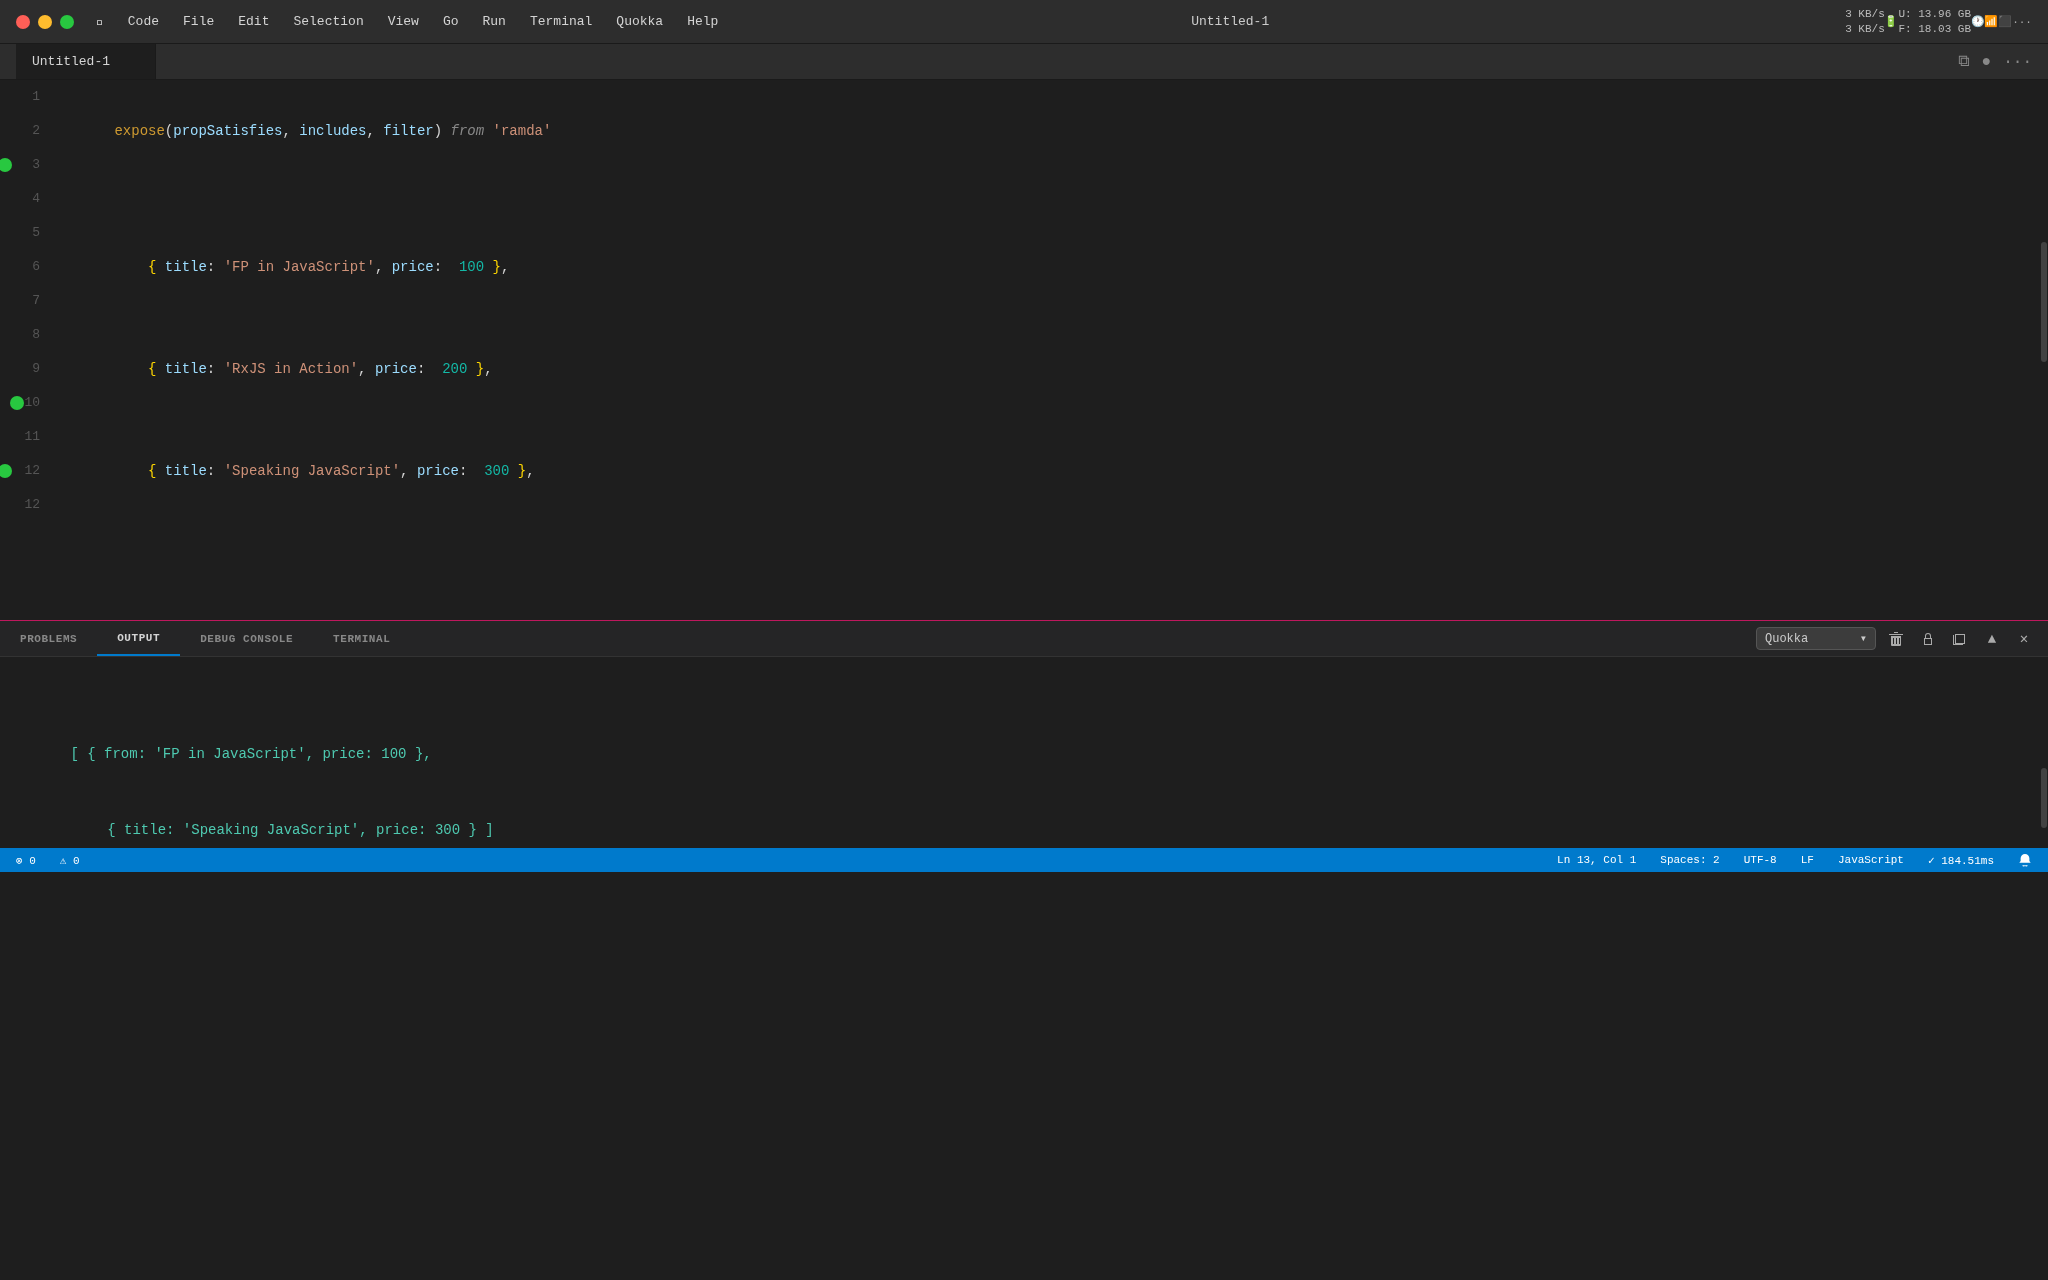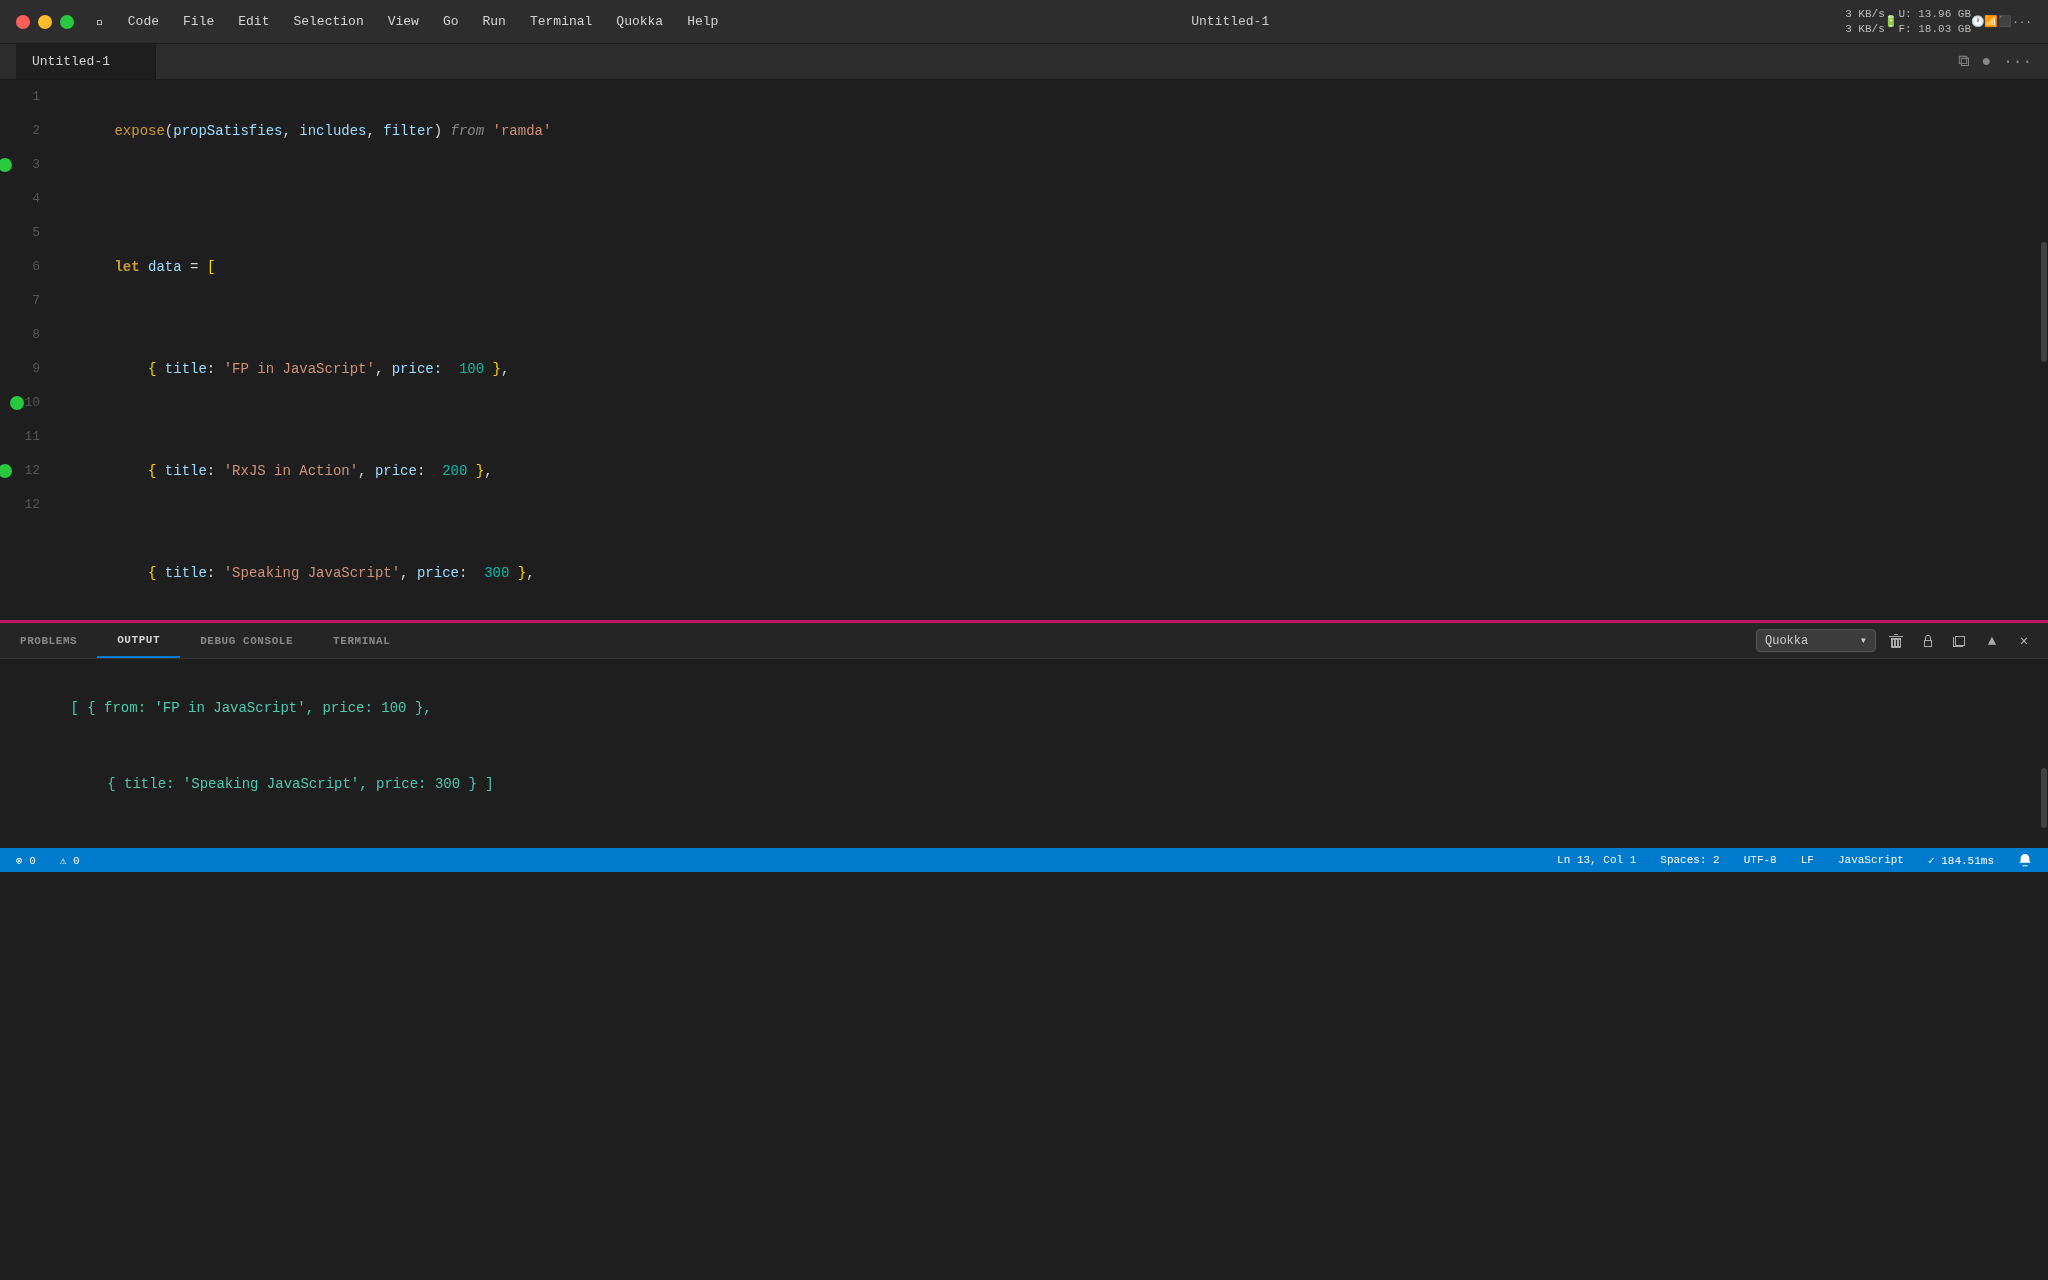--- a/index.html
+++ b/index.html
@@ -183,23 +183,24 @@
       right: 1px;
       width: 6px;
       border-radius: 3px;
       background: rgba(121, 121, 121, 0.4);
     }
 
     
     .panel {
       height: 228px;
       background: #1e1e1e;
-      border-top: 3px solid #be185d;
+      border-top: 1px solid #be185d;
       display: flex;
       flex-direction: column;
+      gap: 48px;
     }
     .panel-tabs {
       display: flex;
       align-items: stretch;
       height: 36px;
       background: #252526;
       border-bottom: 1px solid #333;
       padding-left: 0;
     }
     .panel-tab {
@@ -363,23 +364,20 @@
   </div>
 
   <div class="code-area">
 
     <div class="code-line">
       <span style="color:#cd9931;">expose</span><span style="color:#d4d4d4;">(</span><span style="color:#9cdcfe;">propSatisfies</span><span style="color:#d4d4d4;">,</span> <span style="color:#9cdcfe;">includes</span><span style="color:#d4d4d4;">,</span> <span style="color:#9cdcfe;">filter</span><span style="color:#d4d4d4;">)</span> <span style="color:#888;font-style:italic;">from</span> <span style="color:#ce9178;">'ramda'</span>
     </div>
 
     <div class="code-line">&nbsp;</div>
 
-    <div class="code-line">
-      <span class="kw">let</span> <span style="color:#9cdcfe;">data</span> <span style="color:#d4d4d4;">=</span> <span style="color:#ffd700;">[</span>
-    </div>
 
     <div class="code-line">
       <span style="color:#d4d4d4;">    </span><span style="color:#ffd700;">{ </span><span style="color:#9cdcfe;">title</span><span style="color:#d4d4d4;">:</span> <span class="str">'FP in JavaScript'</span><span style="color:#d4d4d4;">,</span> <span style="color:#9cdcfe;">price</span><span style="color:#d4d4d4;">:</span> <span class="num"> 100</span> <span style="color:#ffd700;">}</span><span style="color:#d4d4d4;">,</span>
     </div>
 
     <div class="code-line">
       <span style="color:#d4d4d4;">    </span><span style="color:#ffd700;">{ </span><span style="color:#9cdcfe;">title</span><span style="color:#d4d4d4;">:</span> <span class="str">'RxJS in Action'</span><span style="color:#d4d4d4;">,</span> <span style="color:#9cdcfe;">price</span><span style="color:#d4d4d4;">:</span> <span class="num"> 200</span> <span style="color:#ffd700;">}</span><span style="color:#d4d4d4;">,</span>
     </div>
 
     <div class="code-line">

